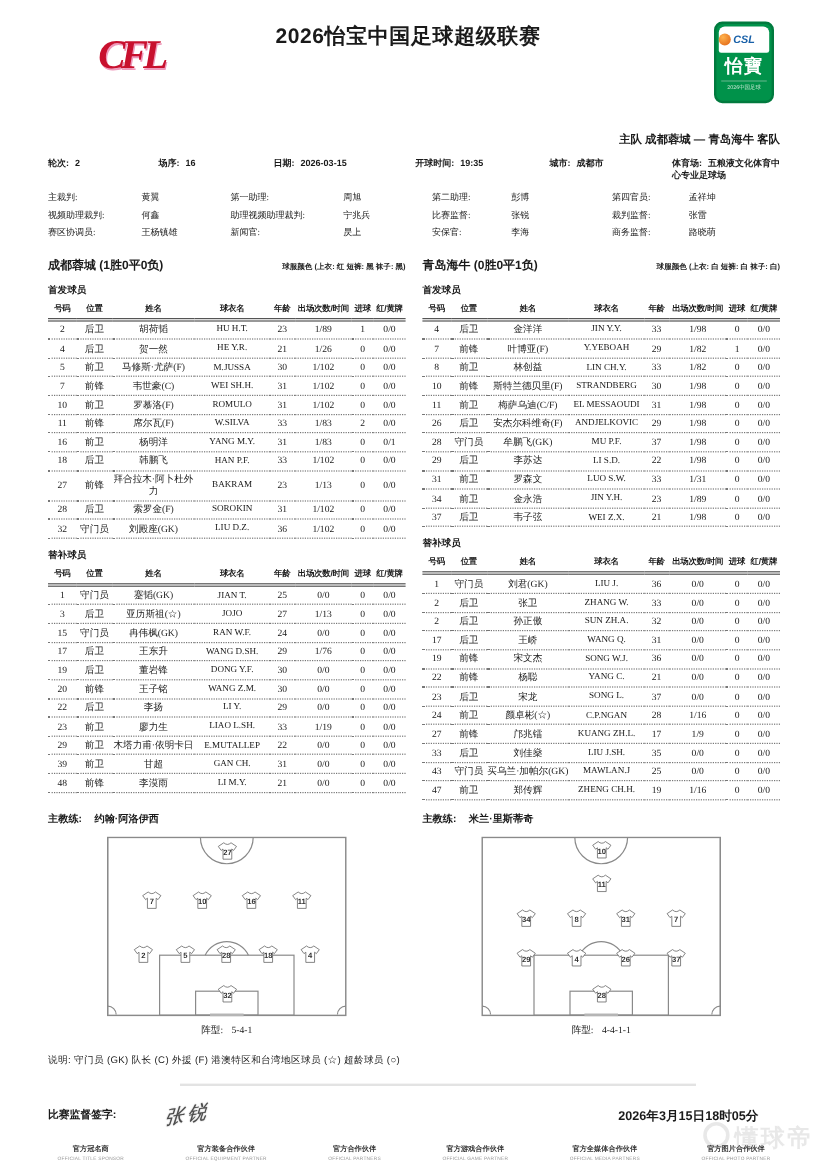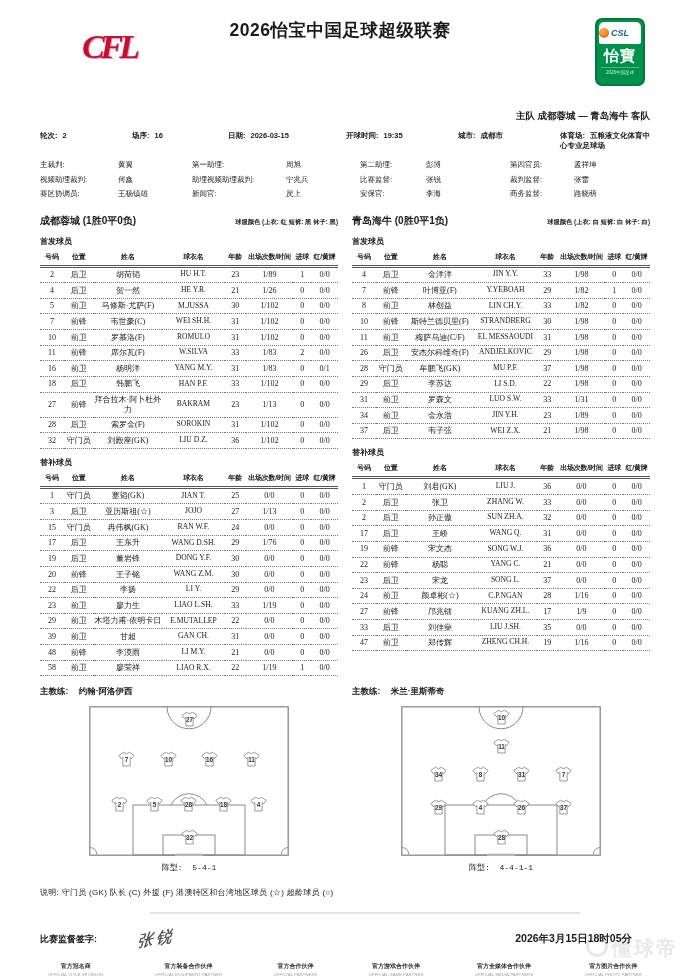--- a/index.html
+++ b/index.html
@@ -50,21 +50,21 @@
   .coach{font-family:"Liberation Sans",sans-serif;font-weight:bold;font-size:8.5px;}
   .coach .pv{margin-left:8px;}
   
   .pitch-grid{margin-top:8px;}
   .pitch-wrap{text-align:center;}
   .pitch{position:relative;width:200px;height:150px;margin:0 auto;}
   .pitch-bg{position:absolute;inset:0;width:100%;height:100%;}
   .prow{position:absolute;left:4px;right:4px;display:flex;justify-content:space-evenly;}
   .jersey{width:17px;height:16px;display:inline-block;}
   .jersey svg{width:100%;height:100%;}
-  .formation{font-family:Liberation Mono, monospace;font-size:8px;margin-top:6px;}
+  .formation{font-family:Liberation Serif, serif;font-size:8px;margin-top:6px;}
   .formation .pv{margin-left:5px;}
   
   .legend{font-family:"Liberation Sans",sans-serif;font-weight:normal;font-size:8px;margin-top:14px;letter-spacing:.3px;}
   .divider-light{height:2px;background:#e3e3e3;margin:14px 70px 0 110px;}
   .sig-row{display:flex;align-items:center;margin-top:10px;height:30px;}
   .sig-label{font-family:"Liberation Sans",sans-serif;font-weight:bold;font-size:9px;}
   .signature{font-family:"DejaVu Serif",serif;font-style:italic;font-size:16px;color:#4a4a4a;
              transform:rotate(-9deg) skewX(-14deg);display:inline-block;margin-left:40px;letter-spacing:3px;
              text-shadow:0 0 1px #666;}
   .sig-date{margin-left:auto;margin-right:18px;font-family:"Liberation Sans",sans-serif;font-weight:bold;font-size:10.5px;}
@@ -380,30 +380,20 @@
             <tr>
               <td class="c0">48</td>
               <td class="c1">前锋</td>
               <td class="c2">李漠雨</td>
               <td class="c3">LI M.Y.</td>
               <td class="c4">21</td>
               <td class="c5">0/0</td>
               <td class="c6">0</td>
               <td class="c7">0/0</td>
             </tr>
-            <tr>
-              <td class="c0">58</td>
-              <td class="c1">前卫</td>
-              <td class="c2">廖荣祥</td>
-              <td class="c3">LIAO R.X.</td>
-              <td class="c4">22</td>
-              <td class="c5">1/19</td>
-              <td class="c6">1</td>
-              <td class="c7">0/0</td>
-            </tr>
           </tbody>
       </table>
     </div>
     <div>
       <div class="team-hdr">
         <span class="team-name">青岛海牛 (0胜0平1负)</span>
         <span class="kit">球服颜色 (上衣: 白 短裤: 白 袜子: 白)</span>
       </div>
       <div class="sec-label">首发球员</div>
       <table>
@@ -636,20 +626,30 @@
               <td class="c5">1/9</td>
               <td class="c6">0</td>
               <td class="c7">0/0</td>
             </tr>
             <tr>
               <td class="c0">33</td>
               <td class="c1">后卫</td>
               <td class="c2">刘佳燊</td>
               <td class="c3">LIU J.SH.</td>
               <td class="c4">35</td>
+              <td class="c5">0/0</td>
+              <td class="c6">0</td>
+              <td class="c7">0/0</td>
+            </tr>
+            <tr>
+              <td class="c0">43</td>
+              <td class="c1">守门员</td>
+              <td class="c2">买乌兰·加帕尔(GK)</td>
+              <td class="c3">MAWLAN.J</td>
+              <td class="c4">25</td>
               <td class="c5">0/0</td>
               <td class="c6">0</td>
               <td class="c7">0/0</td>
             </tr>
             <tr>
               <td class="c0">47</td>
               <td class="c1">前卫</td>
               <td class="c2">郑传辉</td>
               <td class="c3">ZHENG CH.H.</td>
               <td class="c4">19</td>

